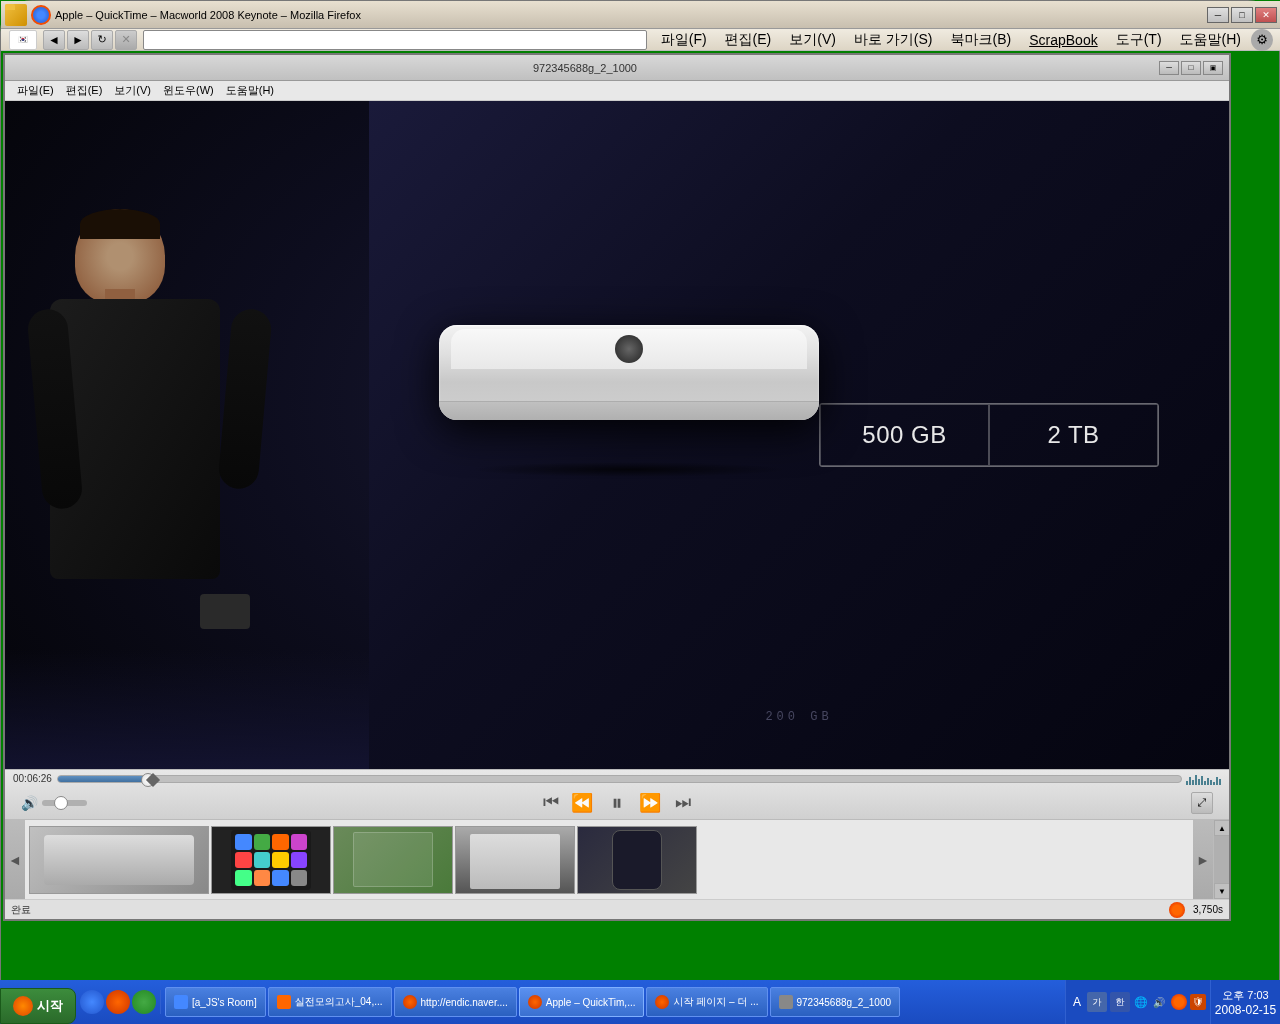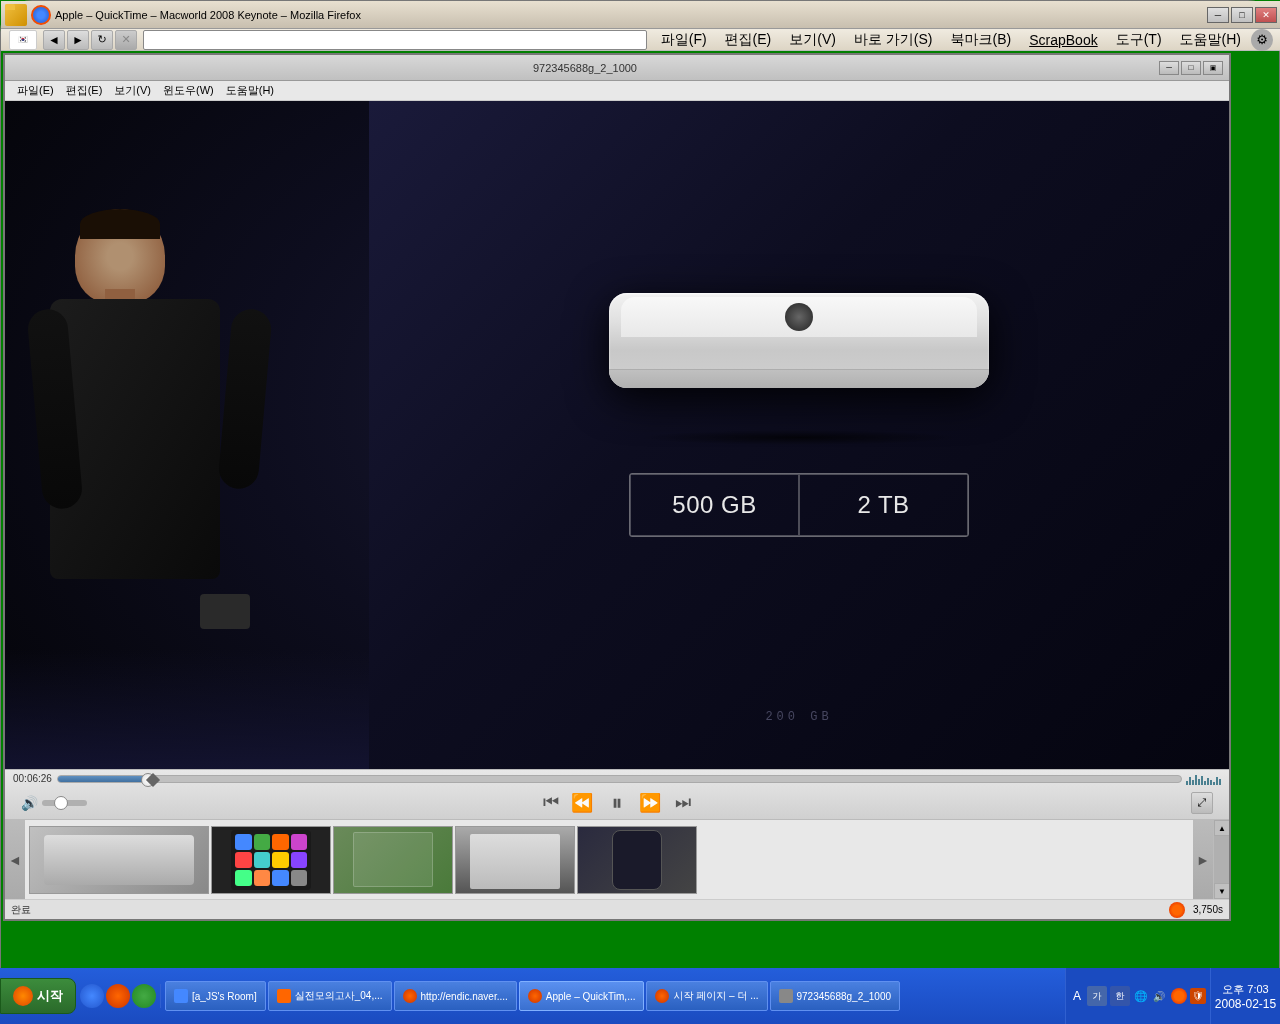--- a/index.html
+++ b/index.html
@@ -276,24 +276,24 @@
       display: flex;
       align-items: center;
       gap: 8px;
     }
 
     
     .taskbar {
       position: fixed;
       bottom: 0;
       left: 0; right: 0;
-      height: 56px;
+      height: 44px;
       background: linear-gradient(to bottom, #245edb, #1a4bc0);
       display: flex;
-      align-items: center;
+      align-items: flex-end;
       z-index: 1000;
     }
     .start-btn {
       height: 36px;
       padding: 0 12px;
       background: linear-gradient(to bottom, #3c8c3c, #2a6a2a);
       border: 1px solid #1a5a1a;
       border-radius: 0 8px 8px 0;
       color: white;
       font-size: 13px;
@@ -487,21 +487,21 @@
             <div style="position:absolute;top:80px;left:70px;width:30px;height:25px;background:#906040;"></div>
 
             <div style="position:absolute;top:90px;left:15px;width:170px;height:280px;background:linear-gradient(to bottom right,#1c1c1c,#0a0a0a);border-radius:12px 12px 8px 8px;"></div>
 
             <div style="position:absolute;top:100px;left:0;width:40px;height:200px;background:linear-gradient(to bottom,#111,#080808);border-radius:20px;transform:rotate(-5deg);"></div>
             <div style="position:absolute;top:100px;right:0;width:40px;height:180px;background:linear-gradient(to bottom,#111,#080808);border-radius:20px;transform:rotate(5deg);"></div>
 
             <div style="position:absolute;bottom:80px;left:165px;width:50px;height:35px;background:#2a2a2a;border-radius:4px;"></div>
           </div>
 
-          <div class="slide-area" style="position:absolute;right:0;top:0;width:860px;height:100%;display:flex;flex-direction:column;align-items:center;justify-content:center;">
+          <div class="slide-area" style="position:absolute;right:0;top:0;width:860px;height:100%;display:flex;flex-direction:row;align-items:center;justify-content:center;">
 
             <div class="mac-mini">
 
               <div style="position:relative;width:380px;height:95px;background:linear-gradient(to bottom, #f2f2f2 0%, #e0e0e0 30%, #c8c8c8 60%, #d0d0d0 100%);border-radius:18px;box-shadow:0 10px 40px rgba(0,0,0,0.9), inset 0 1px 2px rgba(255,255,255,0.8);">
 
                 <div style="position:absolute;top:4px;left:12px;right:12px;height:40px;background:linear-gradient(to bottom,#f8f8f8,#e8e8e8);border-radius:14px 14px 0 0;"></div>
 
                 <div style="position:absolute;top:10px;left:50%;transform:translateX(-50%);width:28px;height:28px;background:radial-gradient(circle,#666,#222);border-radius:50%;"></div>
 
                 <div style="position:absolute;bottom:10px;right:18px;width:6px;height:6px;background:rgba(255,255,255,0.4);border-radius:50%;"></div>

